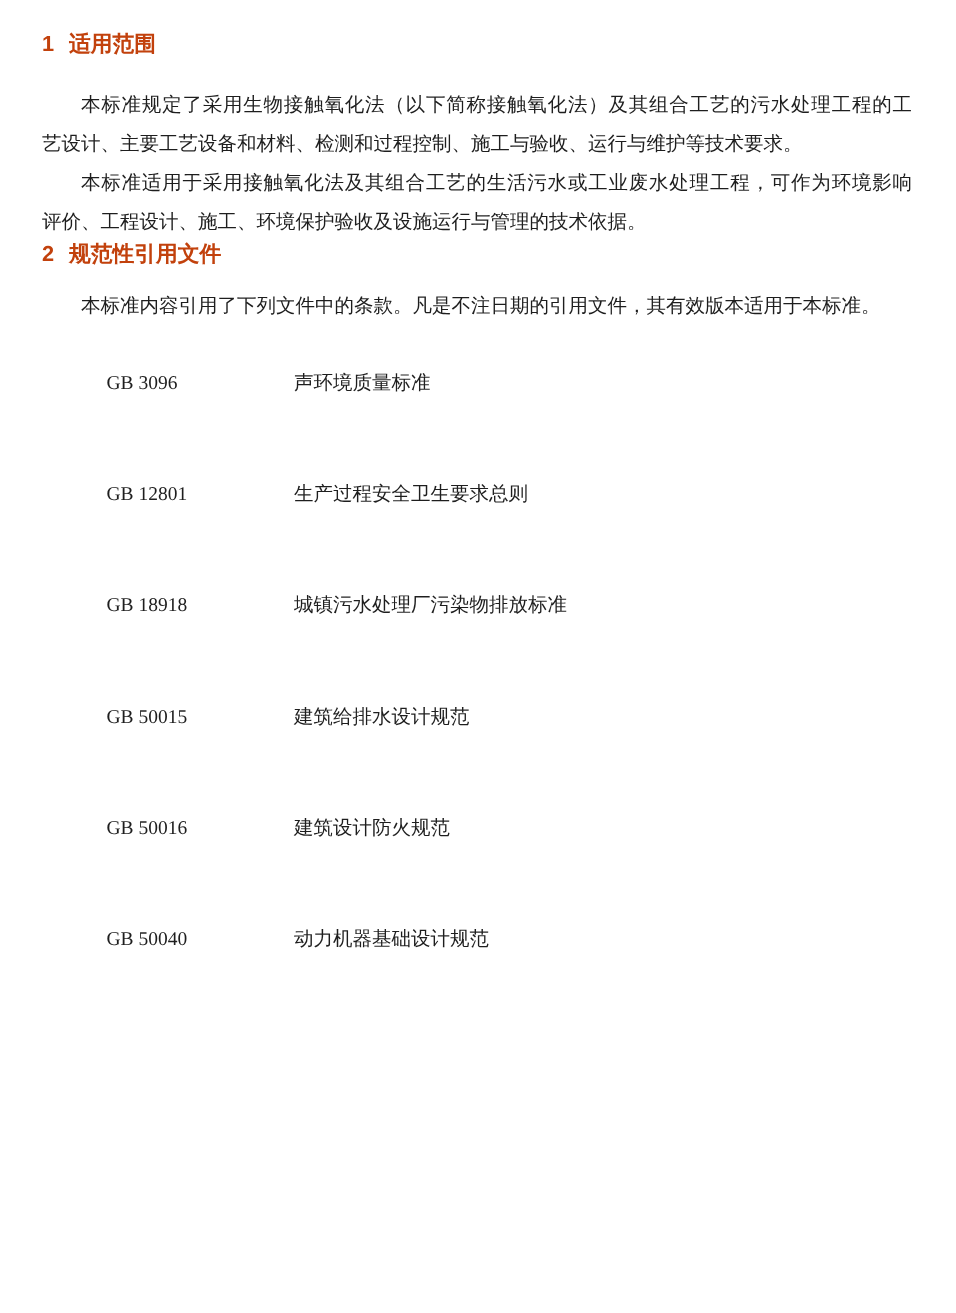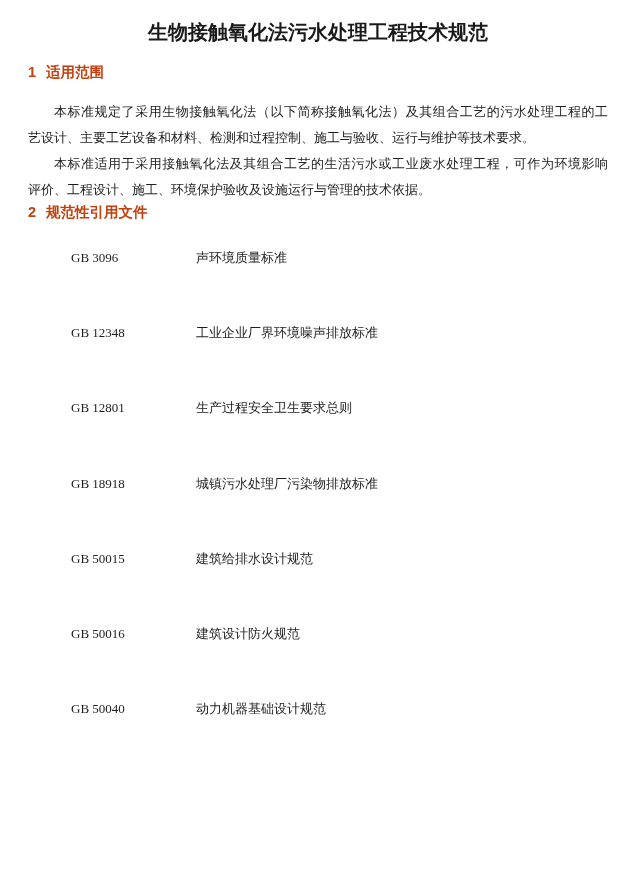--- a/index.html
+++ b/index.html
@@ -62,53 +62,50 @@
     padding-left: 30px;
     font-size: 13px;
     line-height: 24.75px;
   }
   .ref-row { white-space: pre; }
   .ref-code {
     display: inline-block;
     width: 125px;
     font-family: "Liberation Serif", serif;
   }
-  .ref-title { font-family: Liberation Mono, monospace; text-align: right; }
+  .ref-title { font-family: Liberation Sans, sans-serif; text-align: right; }
 </style>
 </head>
 <body>
 
 <div class="page">
 
-  <h1 class="doc-title">生物接触氧化法污水处理工程技术规范</h1>
 
   <div class="section-heading" id="section1-heading">
     <span class="num">1</span><span>适用范围</span>
   </div>
 
   <div class="paragraph-block">
     <div class="para-line fill indent">本标准规定了采用生物接触氧化法（以下简称接触氧化法）及其组合工艺的污水处理工程的工</div>
     <div class="para-line">艺设计、主要工艺设备和材料、检测和过程控制、施工与验收、运行与维护等技术要求。</div>
     <div class="para-line fill indent">本标准适用于采用接触氧化法及其组合工艺的生活污水或工业废水处理工程，可作为环境影响</div>
     <div class="para-line">评价、工程设计、施工、环境保护验收及设施运行与管理的技术依据。</div>
   </div>
 
   <div class="section-heading" id="section2-heading">
     <span class="num">2</span><span>规范性引用文件</span>
   </div>
 
+  <div class="intro-line">本标准内容引用了下列文件中的条款。凡是不注日期的引用文件，其有效版本适用于本标准。</div>
 
   <div class="ref-list">
   <div class="ref-row">
     <span class="ref-code">GB 3096</span><span class="ref-title">声环境质量标准</span>
   </div>
 
-  <div class="ref-row">
-    <span class="ref-code">GB 12348</span><span class="ref-title">工业企业厂界环境噪声排放标准</span>
-  </div>
 
   <div class="ref-row">
     <span class="ref-code">GB 12801</span><span class="ref-title">生产过程安全卫生要求总则</span>
   </div>
 
   <div class="ref-row">
     <span class="ref-code">GB 18918</span><span class="ref-title">城镇污水处理厂污染物排放标准</span>
   </div>
 
 

